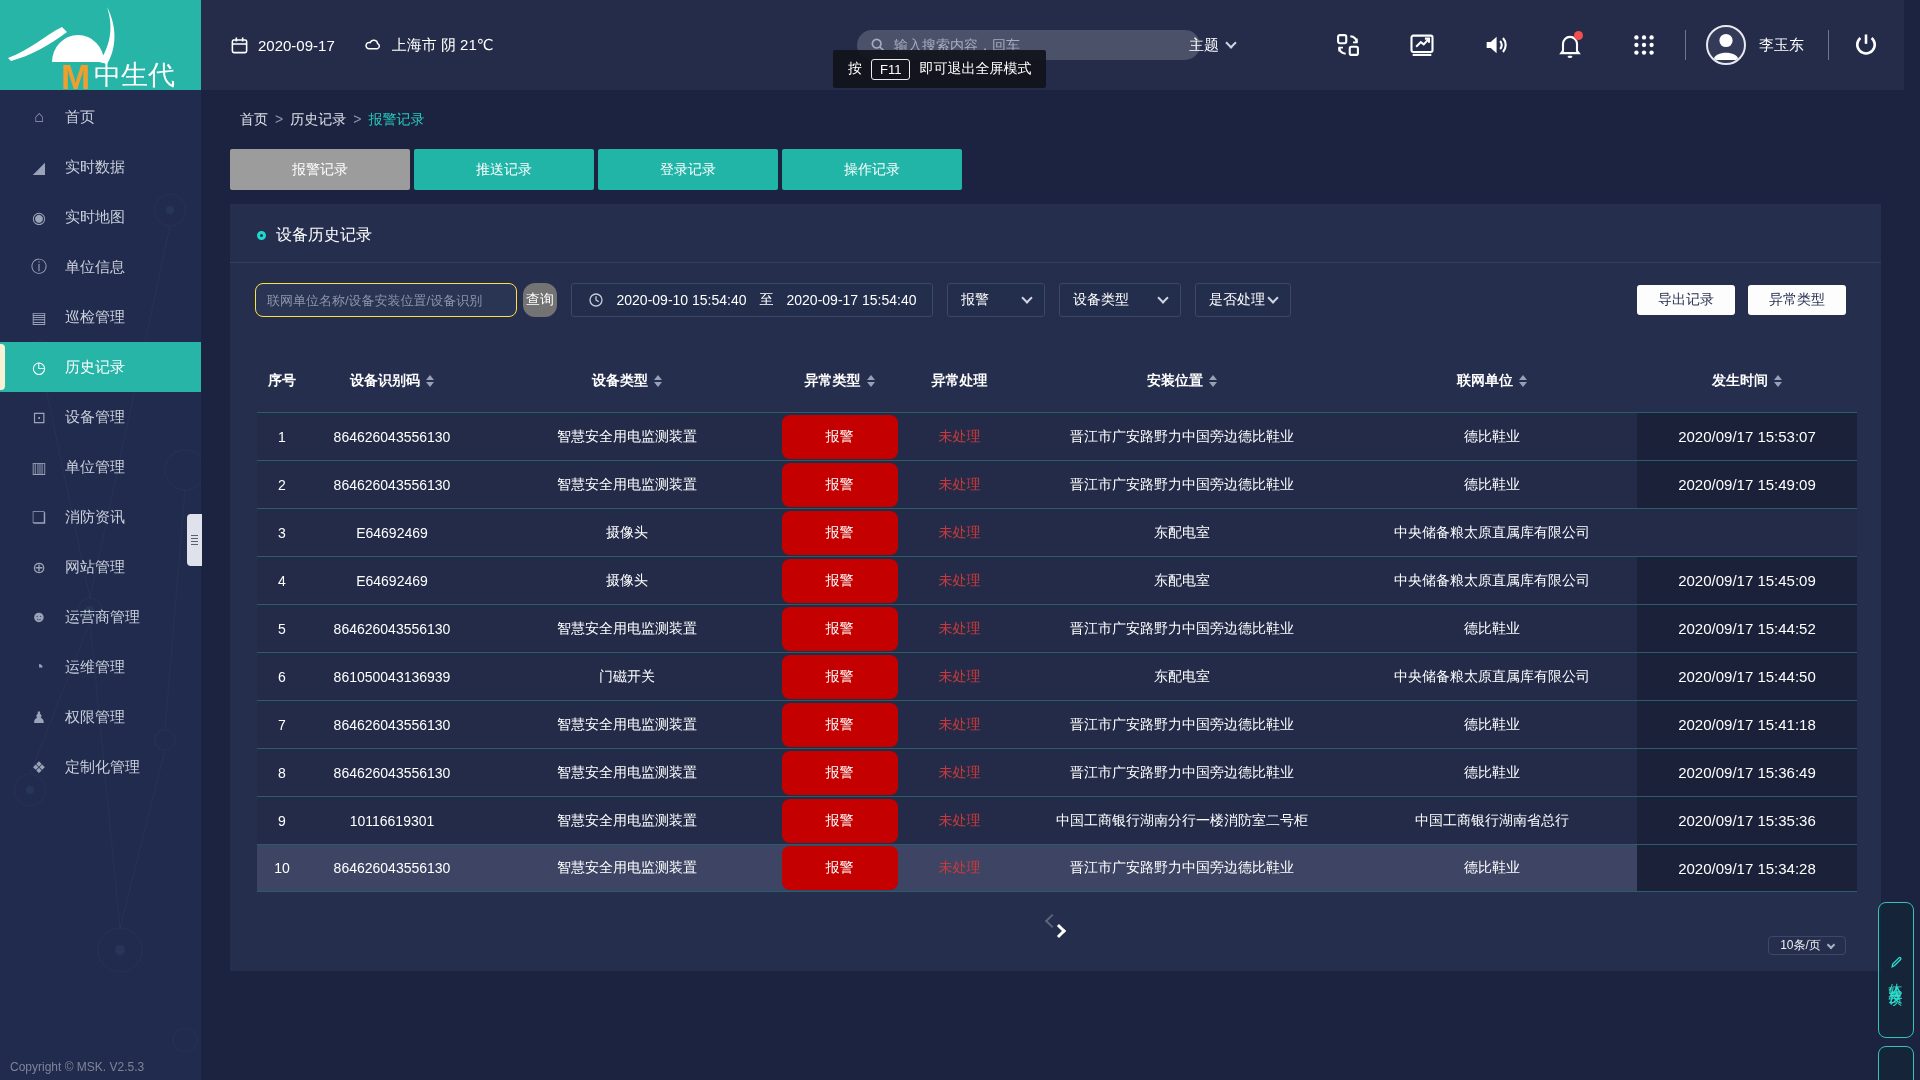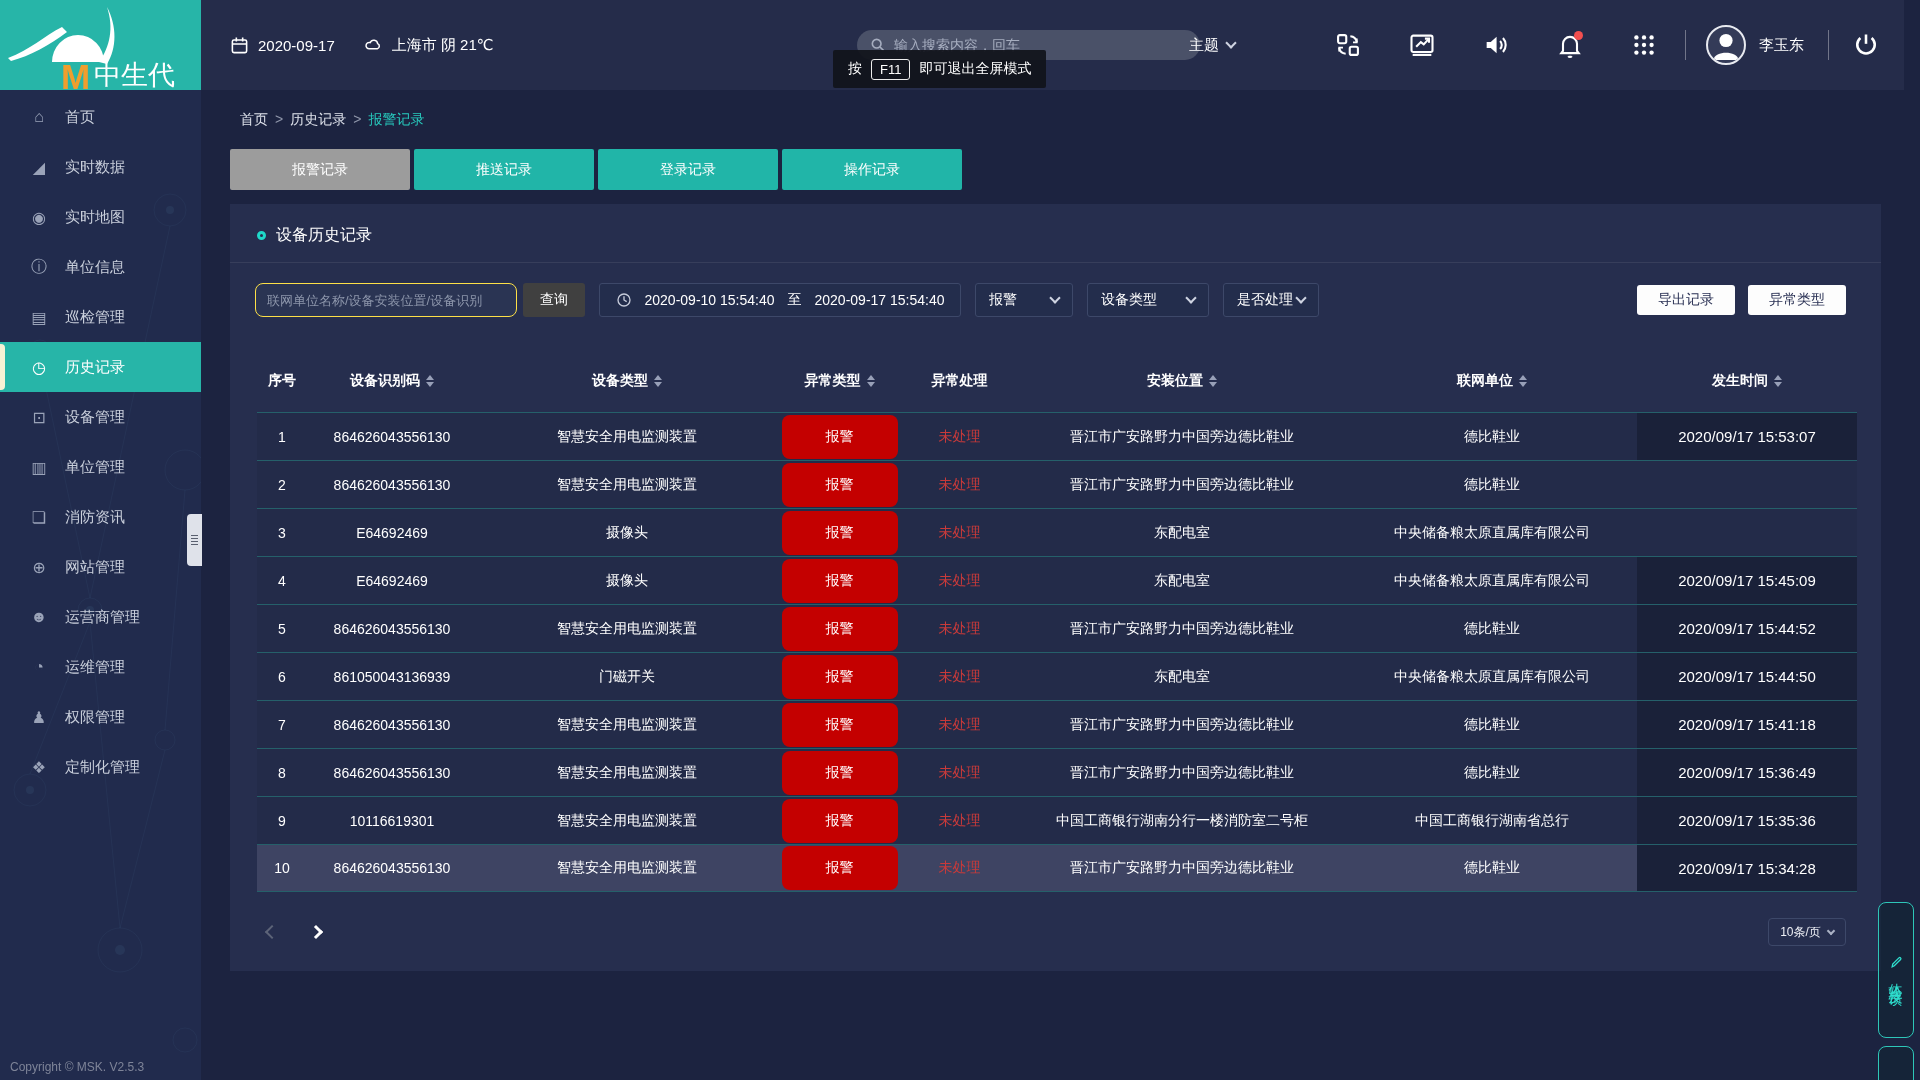--- a/index.html
+++ b/index.html
@@ -48,21 +48,21 @@
   .tab { width:180px; height:41px; background:#21b5a8; color:#fff; font-size:14px; display:flex; align-items:center; justify-content:center; cursor:pointer; border-radius:2px; }
   .tab.active { background:#9c9c9c; }
   .panel { position:absolute; left:29px; top:114px; width:1651px; height:767px; background:#262e4e; }
   .panel-title { position:absolute; left:27px; top:21px; display:flex; align-items:center; gap:10px; font-size:16px; }
   .bullet { width:9px; height:9px; border:3px solid #1fd8c9; border-radius:50%; }
   .panel-divider { position:absolute; left:0; right:0; top:58px; height:1px; background:rgba(255,255,255,.08); }
   
   .filters { position:absolute; left:25px; right:35px; top:79px; height:34px; display:flex; align-items:center; }
   .kw-input { width:262px; height:34px; background:#2a3453; border:1px solid #fde047; border-radius:8px; color:#fff; padding:0 11px; font-size:13px; outline:none; }
   .kw-input::placeholder { color:#8d96ab; }
-  .btn-query { width:62px; height:34px; margin-left:6px; background:#404040; border:none; border-radius:3px; color:#fff; font-size:14px; cursor:pointer; }
+  .btn-query { width:34px; height:34px; margin-left:6px; background:#737373; border:none; border-radius:12px; color:#fff; font-size:14px; cursor:pointer; }
   .date-range { margin-left:14px; width:362px; height:34px; border:1px solid #3d4869; background:#232d4c; border-radius:3px; display:flex; align-items:center; justify-content:center; gap:13px; font-size:14px; cursor:pointer; }
   .select { margin-left:14px; height:34px; border:1px solid #3d4869; background:#232d4c; border-radius:3px; display:flex; align-items:center; justify-content:space-between; font-size:14px; padding:0 13px; cursor:pointer; }
   .sel-alarm { width:98px; } .sel-device { width:122px; } .sel-handled { width:96px; }
   .filters-right { margin-left:auto; display:flex; gap:13px; }
   .btn-light { width:98px; height:30px; background:#fdfdfd; color:#2a3154; border:none; border-radius:3px; font-size:14px; cursor:pointer; }
   
   .tgrid { display:grid; grid-template-columns:50px 170px 300px 125px 115px 330px 290px 220px; }
   .thead { position:absolute; left:27px; top:164px; width:1600px; font-size:14px; font-weight:bold; }
   .th { display:flex; align-items:center; justify-content:center; gap:6px; height:26px; cursor:pointer; }
   .sort { display:none; flex-direction:column; gap:2px; }
@@ -72,21 +72,21 @@
   .sort .dn { border-top:5px solid #98a0b8; }
   .tbody { position:absolute; left:27px; top:208px; width:1600px; }
   .trow { height:48px; background:#232b49; border-top:1px solid rgba(40,150,140,.5); font-size:14px; }
   .trow:last-child { border-bottom:1px solid rgba(40,150,140,.5); }
   .td { display:flex; align-items:center; justify-content:center; text-align:center; overflow:hidden; }
   .c-handle { color:#c93a3a; }
   .c-time { background:#1a2139; font-size:15px; }
   .trow.highlight .td:not(.c-time) { background:#3e4463; }
   .alarm-badge { width:116px; height:44px; background:#c40000; border-radius:8px; color:#fff; display:flex; align-items:center; justify-content:center; font-size:14px; }
   
-  .pagination { position:absolute; left:27px; right:35px; top:712px; height:32px; display:flex; align-items:center; }
+  .pagination { position:absolute; left:27px; right:35px; top:712px; height:32px; display:flex; align-items:center;flex-direction:column; }
   .pg-btn { width:30px; height:30px; display:flex; align-items:center; justify-content:center; cursor:pointer; }
   .pg-chev { width:10px; height:10px; border-left:2px solid #5d6478; border-bottom:2px solid #5d6478; }
   .pg-prev .pg-chev { transform:rotate(45deg); }
   .pg-next { margin-left:14px; }
   .pg-next .pg-chev { transform:rotate(225deg); border-color:#fff; border-width:3px; }
   .page-size { margin-left:auto; width:78px; height:28px; border:1px solid #3d4869; border-radius:4px; display:flex; align-items:center; justify-content:center; gap:7px; font-size:12px; color:#eceef4; cursor:pointer; }
   .page-size .chev { width:6px; height:6px; margin-top:-2px; border-color:#aab1c4; }
   
   .feedback { position:absolute; right:6px; top:902px; width:36px; height:136px; border:1px solid #2ec6b8; border-radius:8px; background:rgba(16,36,52,.6); color:#2fe0cf; display:flex; flex-direction:column; align-items:center; justify-content:center; gap:3px; font-size:14px; z-index:40; cursor:pointer; }
   .feedback .vtext { writing-mode:vertical-rl; letter-spacing:3px; }
@@ -440,20 +440,21 @@
           <div class="trow tgrid">
             <div class="td c-no">2</div>
             <div class="td c-id">864626043556130</div>
             <div class="td c-type">智慧安全用电监测装置</div>
             <div class="td c-abn">
               <span class="alarm-badge">报警</span>
             </div>
             <div class="td c-handle">未处理</div>
             <div class="td c-loc">晋江市广安路野力中国旁边德比鞋业</div>
             <div class="td c-unit">德比鞋业</div>
+            <div class="td c-time">2020/09/17 15:49:09</div>
           </div>
 
           <div class="trow tgrid">
             <div class="td c-no">3</div>
             <div class="td c-id">E64692469</div>
             <div class="td c-type">摄像头</div>
             <div class="td c-abn">
               <span class="alarm-badge">报警</span>
             </div>
             <div class="td c-handle">未处理</div>

